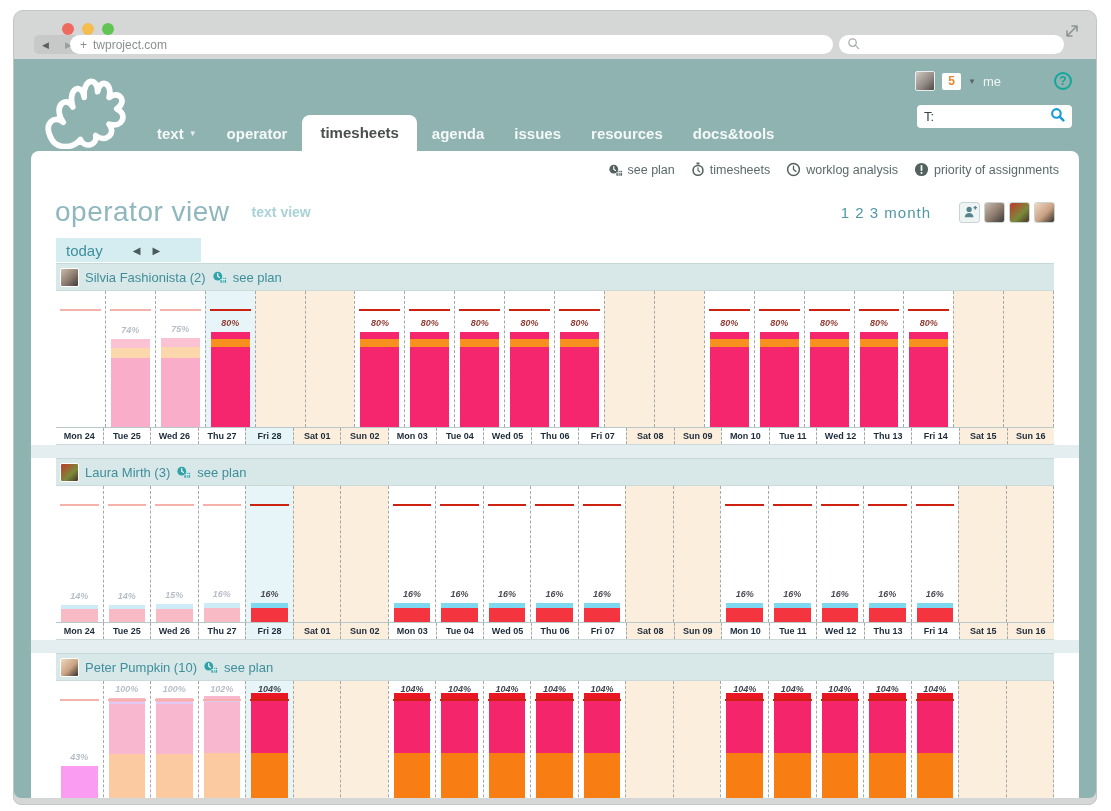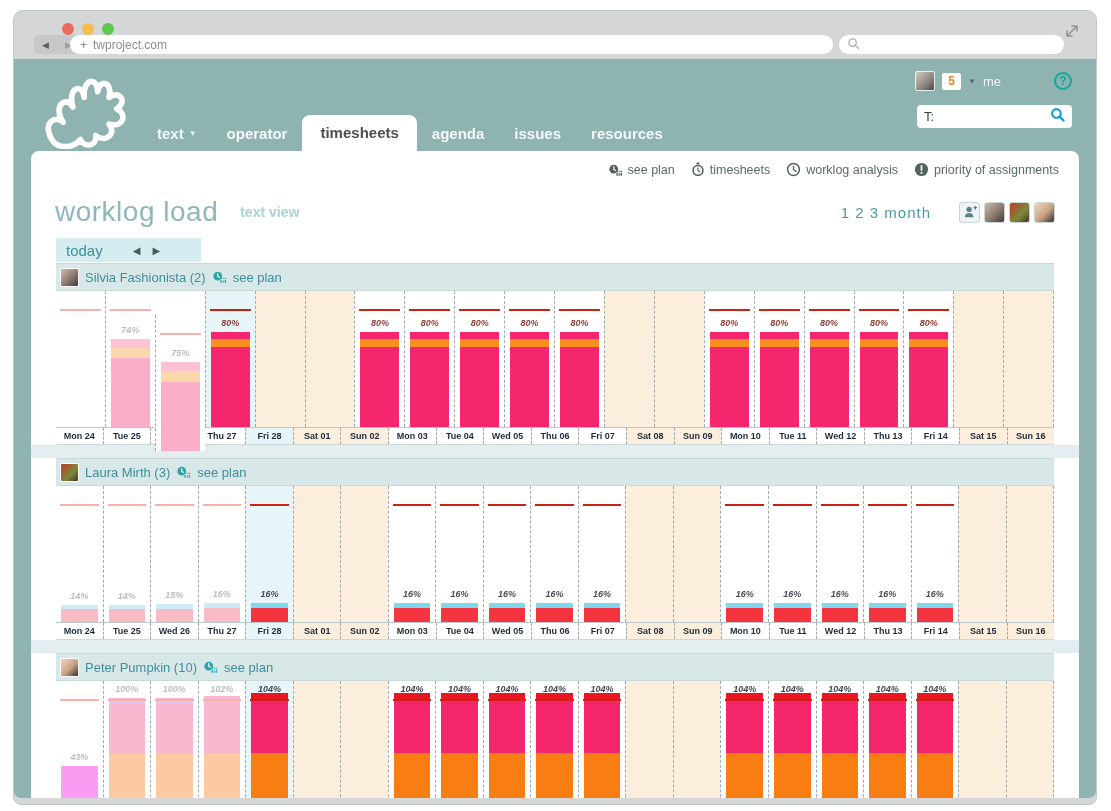--- a/index.html
+++ b/index.html
@@ -151,20 +151,23 @@
           </span>
           <span class="nav-item">
             <span>agenda</span>
           </span>
           <span class="nav-item">
             <span>issues</span>
           </span>
           <span class="nav-item">
             <span>resources</span>
           </span>
+          <span class="nav-item">
+            <span>docs&amp;tools</span>
+          </span>
         </nav>
       <div class="userarea">
         <span class="uavatar av-user"></span>
         <span class="badge5">5</span>
         <span class="mecaret">▼</span>
         <span class="melabel">me</span>
         <span class="helpic">?</span>
       </div>
       <div class="hdrsearch">
         <span class="tlabel">T:</span>
@@ -215,21 +218,21 @@
                 <circle cx="8" cy="8" r="7" fill="currentColor"></circle>
                 <rect x="7.1" y="3.4" width="1.8" height="6" fill="#fff"></rect>
                 <rect x="7.1" y="10.7" width="1.8" height="1.9" fill="#fff"></rect>
               </svg>
             </span>
             <span>priority of assignments</span>
           </span>
         </div>
 
       <div class="titlerow">
-        <span class="pagetitle">worklog load</span>
+        <span class="pagetitle">operator view</span>
         <span class="viewlink">text view</span>
         <span class="tr-right">
           <span class="zoomlinks"><span>1 2 3</span> <span>month</span></span>
           <span class="avbtn addperson">
             <svg width="14" height="14" viewBox="0 0 16 16">
                 <circle cx="7" cy="5" r="3" fill="currentColor"></circle>
                 <path d="M2 14c0-3 2.2-5 5-5s5 2 5 5z" fill="currentColor"></path>
                 <path d="M12 3h4M14 1v4" stroke="currentColor" stroke-width="1.6"></path>
               </svg>
           </span>
@@ -270,21 +273,21 @@
               </div>
               <div class="col" style="background: rgb(255, 255, 255);">
                 <div class="capline" style="background: rgb(245, 178, 170);"></div>
                 <div class="bar" style="height: 88px;">
                   <div style="height: 10%; background: rgb(251, 194, 211);"></div>
                   <div style="height: 12%; background: rgb(252, 215, 171);"></div>
                   <div style="height: 78%; background: rgb(249, 173, 201);"></div>
                 </div>
                 <div class="pct" style="bottom: 92px; color: rgb(183, 189, 199);">74%</div>
               </div>
-              <div class="col" style="background: rgb(255, 255, 255); margin-top: 24px;">
+              <div class="col" style="background: rgb(255, 255, 255);">
                 <div class="capline" style="background: rgb(245, 178, 170);"></div>
                 <div class="bar" style="height: 89px;">
                   <div style="height: 10%; background: rgb(251, 194, 211);"></div>
                   <div style="height: 12%; background: rgb(252, 215, 171);"></div>
                   <div style="height: 78%; background: rgb(249, 173, 201);"></div>
                 </div>
                 <div class="pct" style="bottom: 93px; color: rgb(183, 189, 199);">75%</div>
               </div>
               <div class="col" style="background: rgb(232, 245, 248);">
                 <div class="capline" style="background: rgb(205, 33, 18);"></div>

